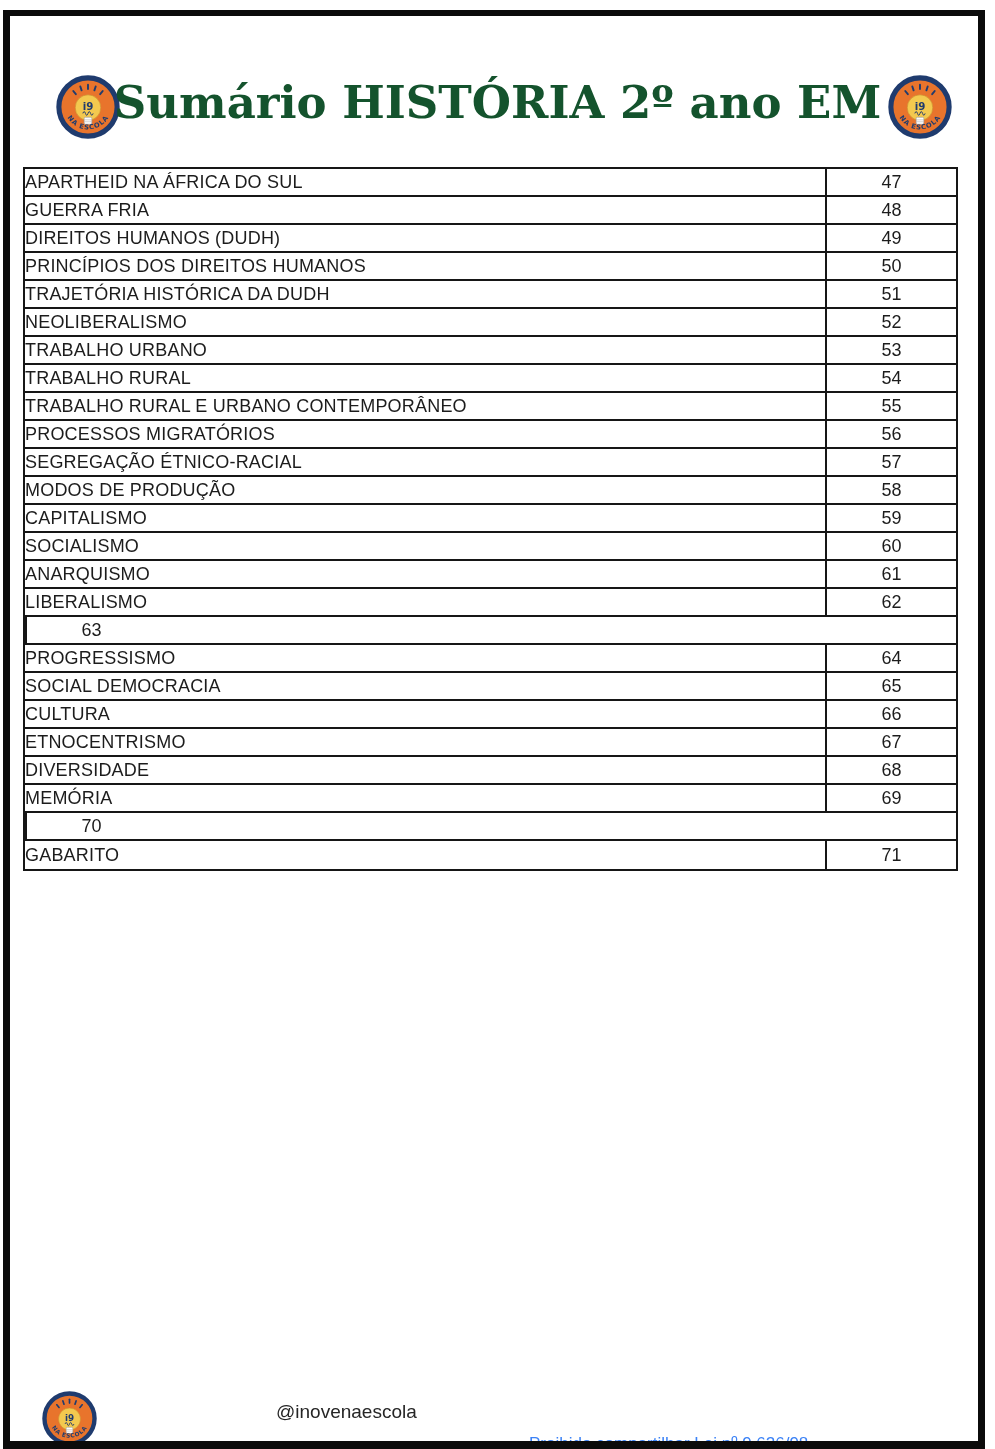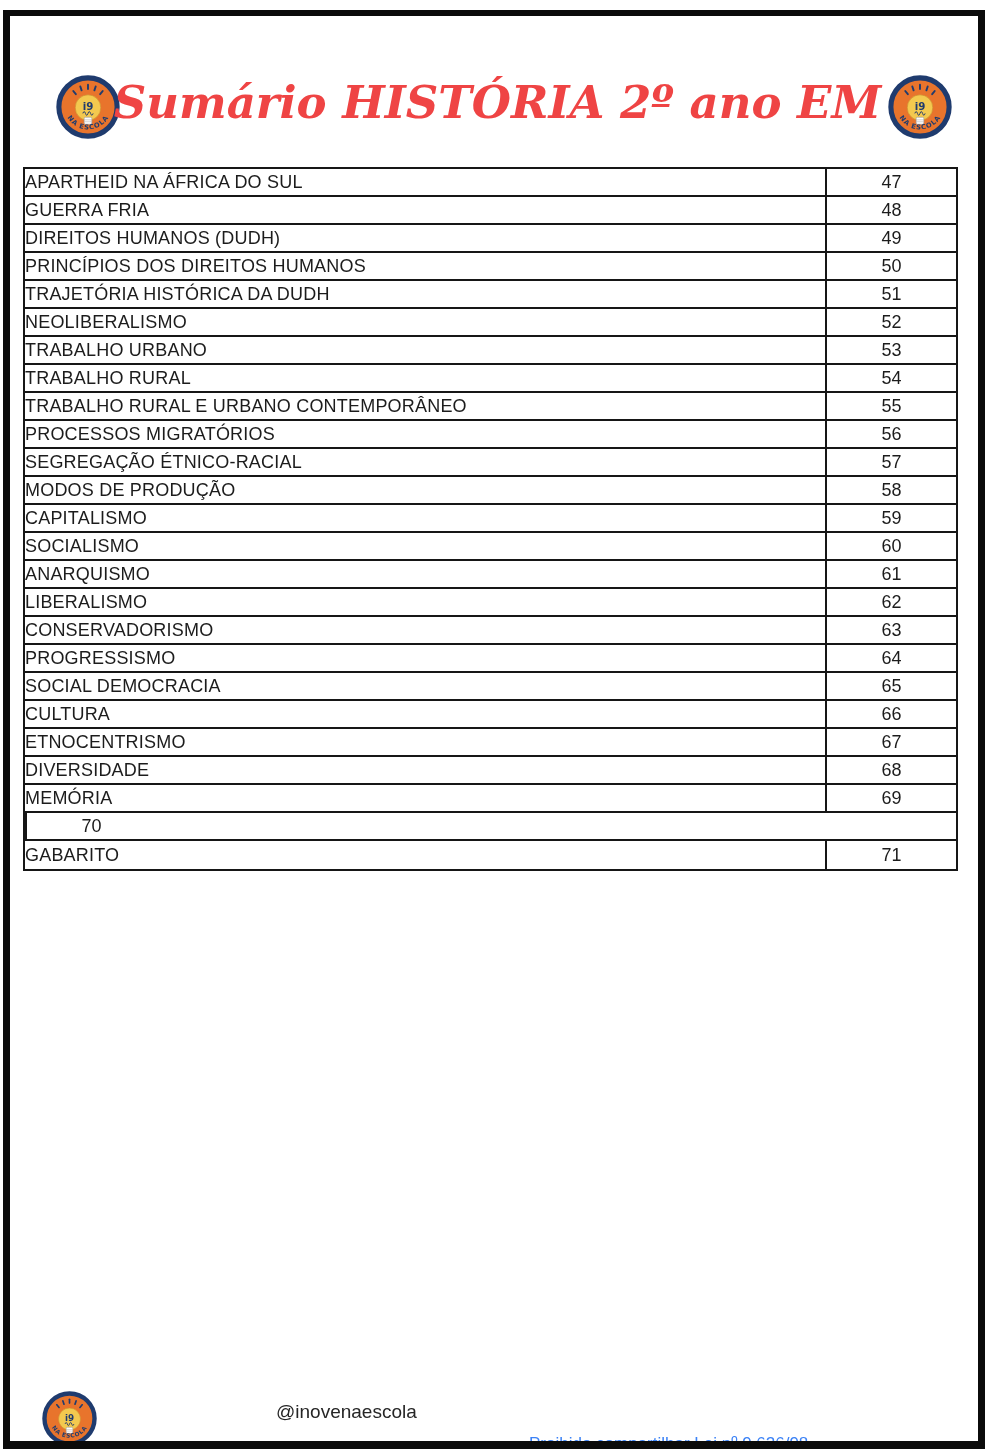--- a/index.html
+++ b/index.html
@@ -10,21 +10,21 @@
   }
   
   .frame {
     position:absolute; left:3px; top:10px; right:10px; bottom:0;
     border:7px solid #0b0b0b; border-top-width:6px; border-bottom-width:8px;
     z-index:5; pointer-events:none;
   }
   .page-title {
     position:absolute; top:76px; left:0; width:100%; text-align:center;
     font-family:"DejaVu Serif", serif; font-weight:bold; font-size:45px;
-    color:#ef4444; z-index:2; white-space:nowrap;font-style:italic;
+    color:#14532d; z-index:2; white-space:nowrap;
   }
   .logo-slot { position:absolute; z-index:2; }
   .logo-slot svg { width:100%; height:100%; display:block; }
   .logo-a { left:56px;  top:75px;   width:64px; height:64px; }
   .logo-b { left:888px; top:75px;   width:64px; height:64px; }
   .logo-c { left:42px;  top:1391px; width:55px; height:55px; z-index:1; }
 
   
   .toc {
     position:absolute; left:23px; top:167px; width:935px;
@@ -183,21 +183,20 @@
     <div class="cell-title">ANARQUISMO</div>
     <div class="cell-page">61</div>
   </div>
 
   <div class="toc-row">
     <div class="cell-title">LIBERALISMO</div>
     <div class="cell-page">62</div>
   </div>
 
   <div class="toc-row">
-    <div class="cell-title">CONSERVADORISMO</div>
     <div class="cell-page">63</div>
   </div>
 
   <div class="toc-row">
     <div class="cell-title">PROGRESSISMO</div>
     <div class="cell-page">64</div>
   </div>
 
   <div class="toc-row">
     <div class="cell-title">SOCIAL DEMOCRACIA</div>

